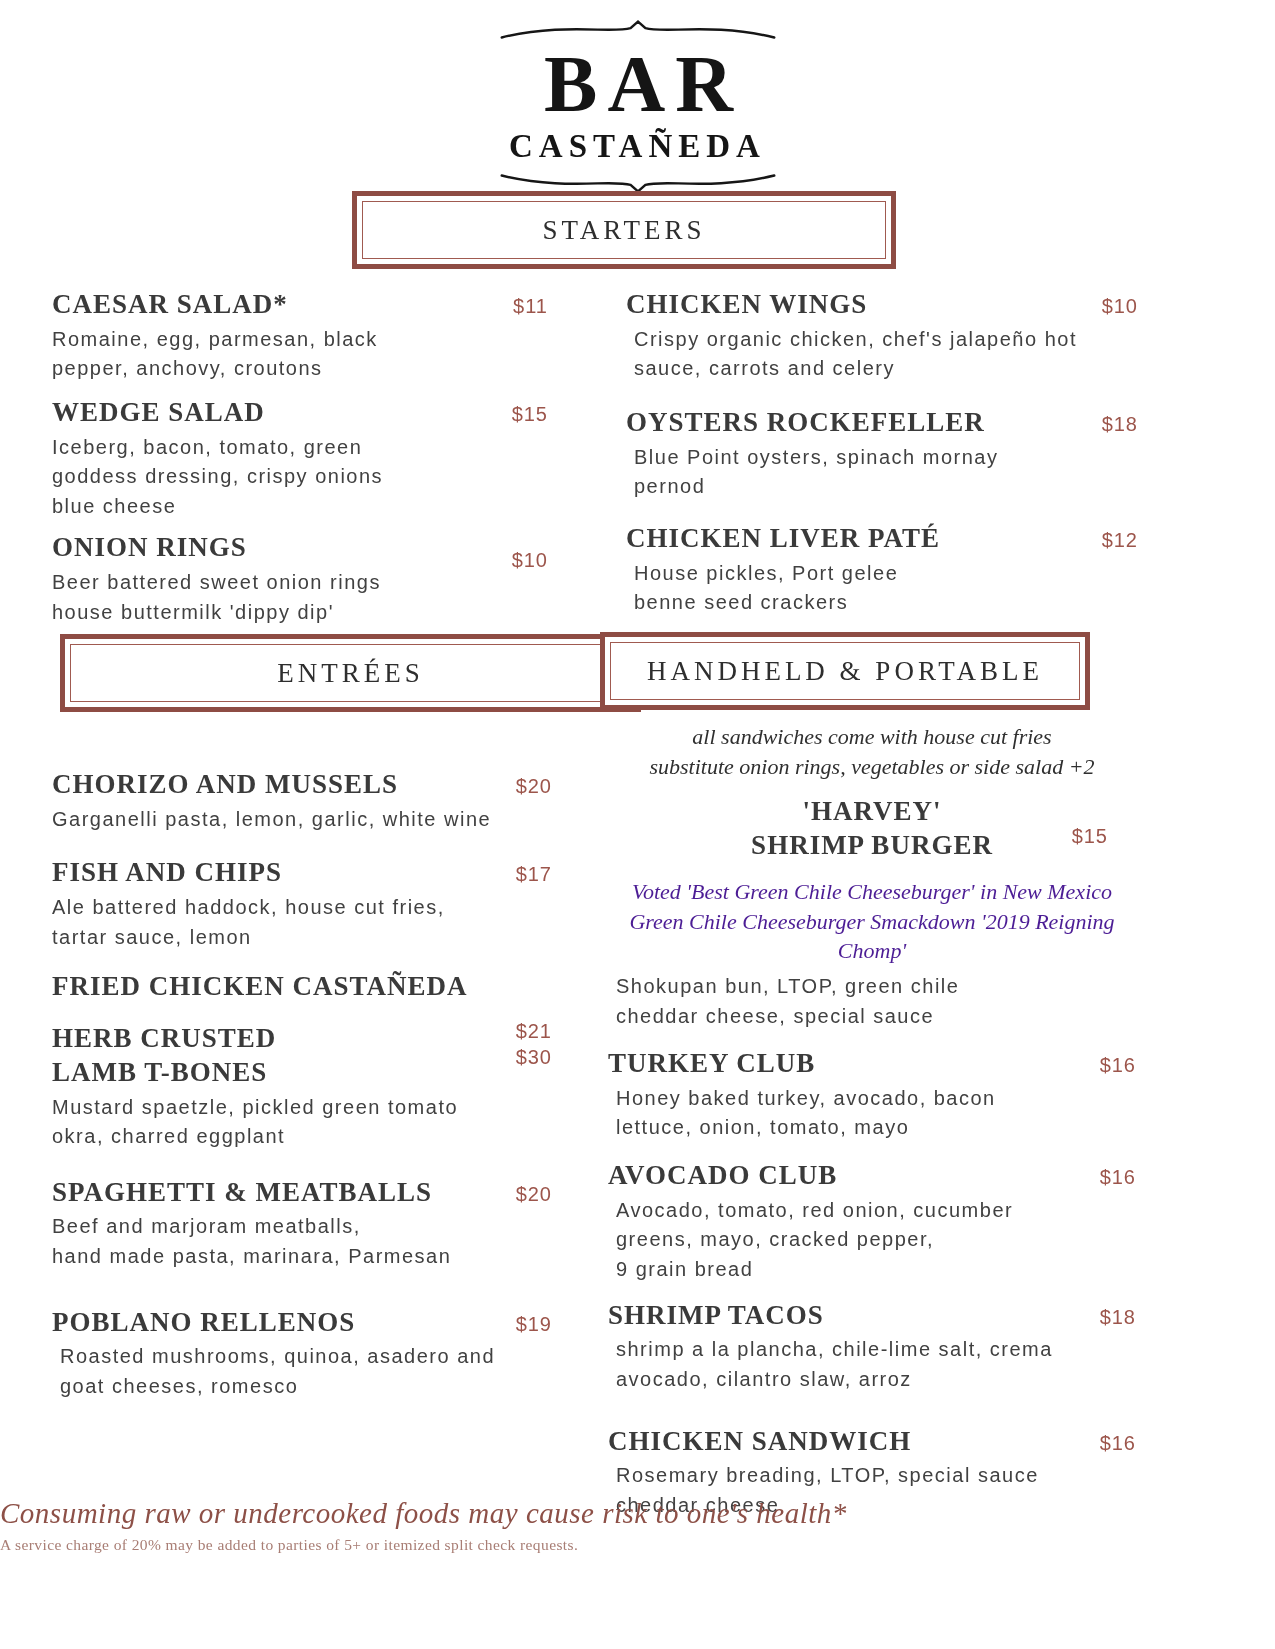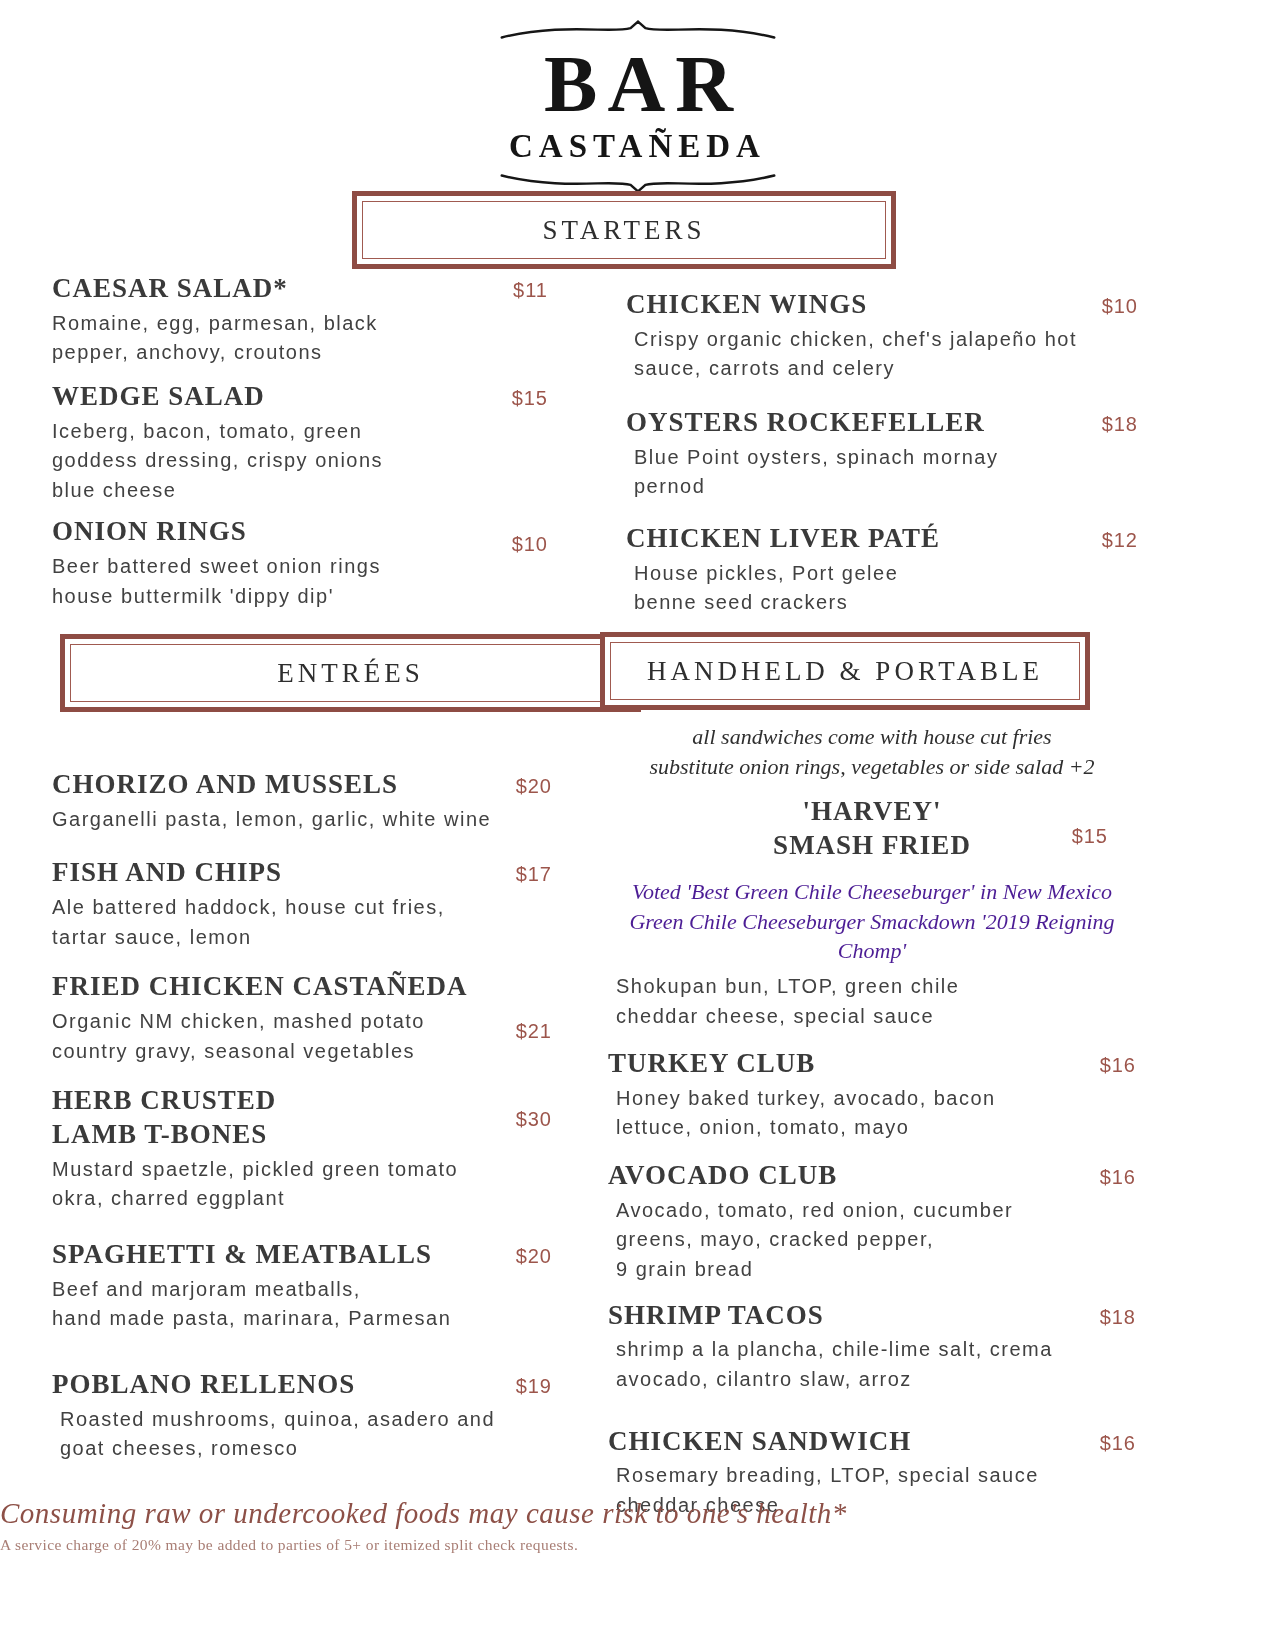--- a/index.html
+++ b/index.html
@@ -54,21 +54,21 @@
     font-size:27px;
     letter-spacing:4px;
     color:#2e2e2e;
     white-space:nowrap;
   }
   .box-starters{left:352px;top:191px;width:544px;}
   .box-entrees{left:60px;top:634px;width:581px;}
   .box-handheld{left:600px;top:632px;width:490px;}
   
   .col{position:absolute;box-sizing:border-box;}
-  .col-st-left{left:52px;top:272px;width:496px;}
+  .col-st-left{left:52px;top:288px;width:496px;}
   .col-st-right{left:626px;top:288px;width:512px;}
   .col-en{left:52px;top:768px;width:500px;}
   .col-hh{left:608px;top:722px;width:528px;}
   
   .item{position:relative;margin-bottom:14px;}
   .item-head{
     display:flex;
     justify-content:space-between;
     align-items:baseline;
   }
@@ -247,22 +247,20 @@
         <span class="item-price">$17</span>
       </div>
       <div class="item-desc">Ale battered haddock, house cut fries,
 tartar sauce, lemon</div>
     </div>
     <div class="item price-mid" style="margin-bottom:18px;">
       <div class="item-head">
         <span class="item-name">FRIED CHICKEN CASTAÑEDA</span>
         <span class="item-price" style="top:50px;">$21</span>
       </div>
-      <div class="item-desc">Organic NM chicken, mashed potato
-country gravy, seasonal vegetables</div>
     </div>
     <div class="item price-mid" style="margin-bottom:24px;">
       <div class="item-head">
         <span class="item-name">HERB CRUSTED
 LAMB T-BONES</span>
         <span class="item-price" style="top:24px;">$30</span>
       </div>
       <div class="item-desc">Mustard spaetzle, pickled green tomato
 okra, charred eggplant</div>
     </div>
@@ -284,21 +282,21 @@
     </div>
   </div>
 
   <div class="col col-hh">
     <div class="hh-note">all sandwiches come with house cut fries
 substitute onion rings, vegetables or side salad +2</div>
 
     <div class="item price-mid item-harvey indent" style="margin-bottom:16px;">
       <div class="item-head">
         <span class="item-name">'HARVEY'
-SMASH FRIED</span>
+SHRIMP BURGER</span>
         <span class="item-price" style="top:30px;right:28px;">$15</span>
       </div>
       <div class="award">Voted 'Best Green Chile Cheeseburger' in New Mexico
 Green Chile Cheeseburger Smackdown '2019 Reigning Chomp'</div>
       <div class="item-desc">Shokupan bun, LTOP, green chile
 cheddar cheese, special sauce</div>
     </div>
 
     <div class="item indent" style="margin-bottom:16px;">
       <div class="item-head">

